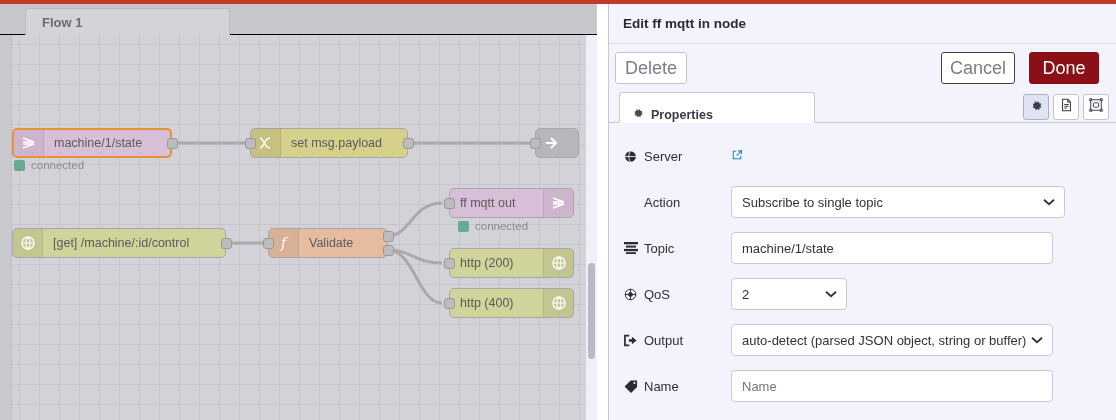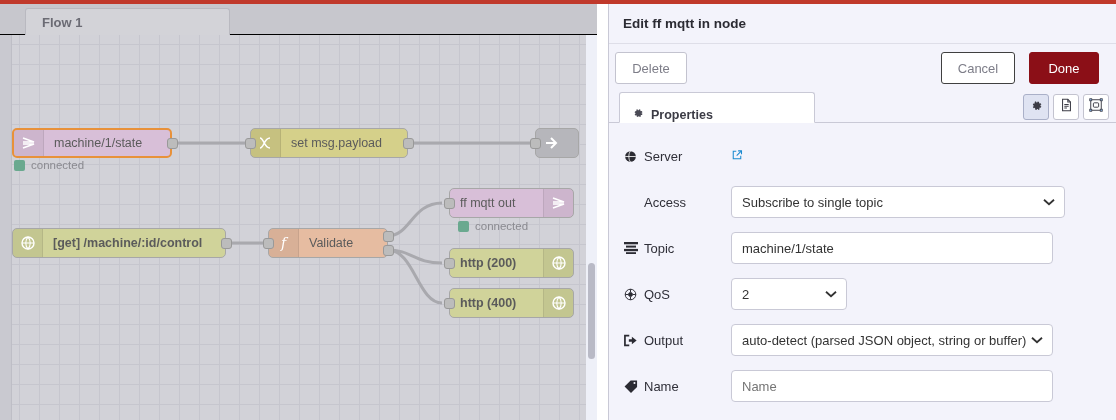--- a/index.html
+++ b/index.html
@@ -69,21 +69,21 @@
     color: #fff; font-size: 14px;
   }
   .node .nicon.left { border-right: 1px solid rgba(0,0,0,.08); border-radius: 4px 0 0 4px; }
   .node .nicon.right { border-left: 1px solid rgba(0,0,0,.08); border-radius: 0 4px 4px 0; margin-left:auto; }
   .n-mqtt  { background: #d8bfd8; }
   .n-mqtt .nicon { background: rgba(0,0,0,.05); }
   .n-change{ background: #d5d08a; }
   .n-change .nicon { background: rgba(0,0,0,.07); }
   .n-func  { background: #e6bca1; }
   .n-func .nicon { background: rgba(0,0,0,.06); }
-  .n-http  { background: #d0d39a; font-weight: bold; }
+  .n-http  { background: #d0d39a; }
   .n-http .nicon { background: rgba(0,0,0,.06); }
   .n-debug { background: #b6b6bb; }
   .selected { border: 2px solid #e8913a; }
 
   .port {
     position: absolute; width: 11px; height: 11px;
     background: #bcbcbc; border: 1px solid #999;
     border-radius: 3px;
   }
   .status {
@@ -116,21 +116,21 @@
     position:absolute; left:0; top:0; width:508px; height:40px;
     display:flex; align-items:center; padding-left: 14px;
     font-size: 13.5px; font-weight: 700; color: #2b2b33;
     border-bottom: 1px solid #dedee8;
   }
   .panel-actions {
     position:absolute; left:0; top:40px; width:508px; height:48px;
   }
   .btn {
     position:absolute; top:8px; height:32px;
-    border-radius: 3px; font-size: 13px;
+    border-radius: 3px; font-size: 18px;
     display:flex; align-items:center; justify-content:center;
     cursor: pointer;
   }
   .btn-delete { left:6px; width:72px; background:#fff; border:1px solid #c3c3cf; color:#7d7d88; }
   .btn-cancel { left:332px; width:74px; background:#fff; border:1px solid #404040; color:#7d7d88; }
   .btn-done   { left:420px; width:70px; background:#8b0f17; border:1px solid #8b0f17; color:#fff; }
 
   .tabs-row {
     position:absolute; left:0; top:88px; width:508px; height:31px;
     border-bottom: 1px solid #c9c9d6;
@@ -378,21 +378,21 @@
                 <path d="M9.5 2.5H14v4.5"></path>
                 <path d="M13.6 2.9 L7.6 8.9"></path>
             </svg>
           </span>
         </a>
       </div>
 
       <div class="row">
         <div class="lbl">
           <span class="gi"></span>
-          <span>Access</span>
+          <span>Action</span>
         </div>
         <div class="sel-wrap">
           <div class="field" style="width:334px;">
             <span>Subscribe to single topic</span>
           </div>
           <span class="chev">
             <svg width="12" height="8" viewBox="0 0 12 8" fill="none" stroke="#333" stroke-width="1.8">
                 <path d="M1 1.8 L6 6.2 L11 1.8"></path>
               </svg>
           </span>

